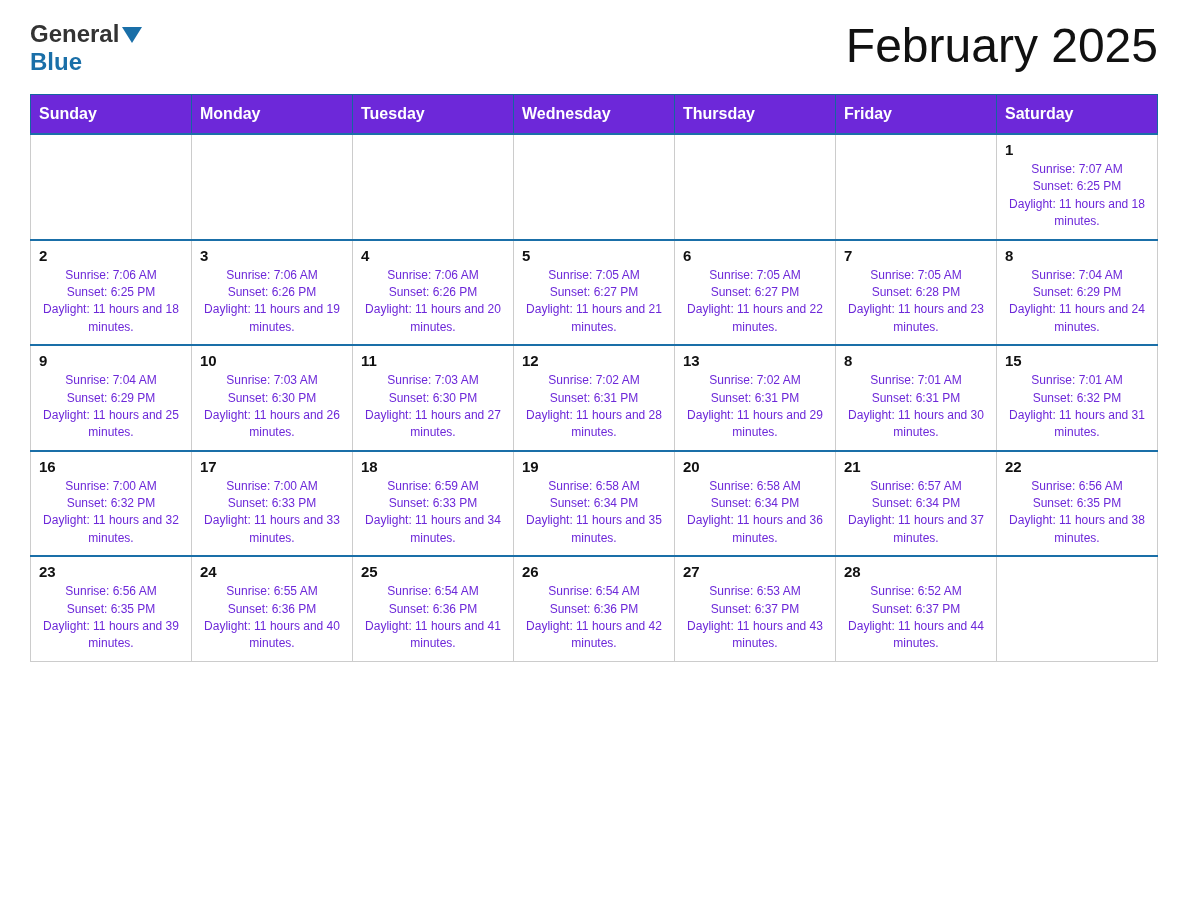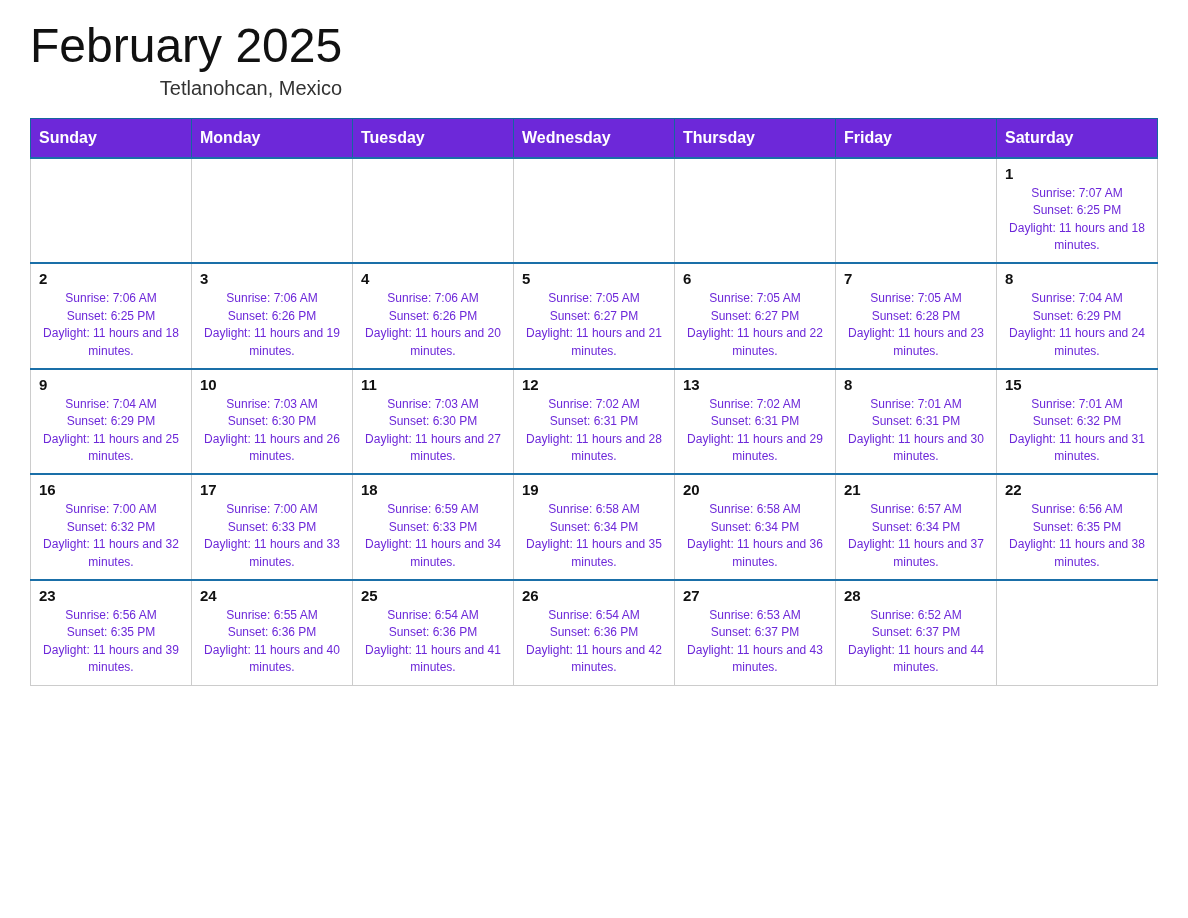--- a/index.html
+++ b/index.html
@@ -102,23 +102,35 @@
     .logo-text-blue {
       font-size: 24px;
       font-weight: bold;
       color: #1a6fa8;
     }
   </style>
 </head>
 <body>
 
 <div class="header">
+  <div class="logo-wrapper">
+    <div class="logo-row1">
+      <span class="logo-text-general">General</span>
+      <span class="logo-flag">
+        <svg width="20" height="16" viewBox="0 0 20 16">
+          <polygon points="0,0 20,0 10,16" fill="#1a6fa8"></polygon>
+        </svg>
+      </span>
+    </div>
+    <div>
+      <span class="logo-text-blue">Blue</span>
+    </div>
+  </div>
   <div class="title-block">
     <div class="title-month">February 2025</div>
-    <div class="title-location">Tetlanohcan, Mexico</div>
   </div>
 </div>
 
 <table class="calendar">
   <thead>
     <tr>
     <th>Sunday</th>
         <th>Monday</th>
         <th>Tuesday</th>
         <th>Wednesday</th>

